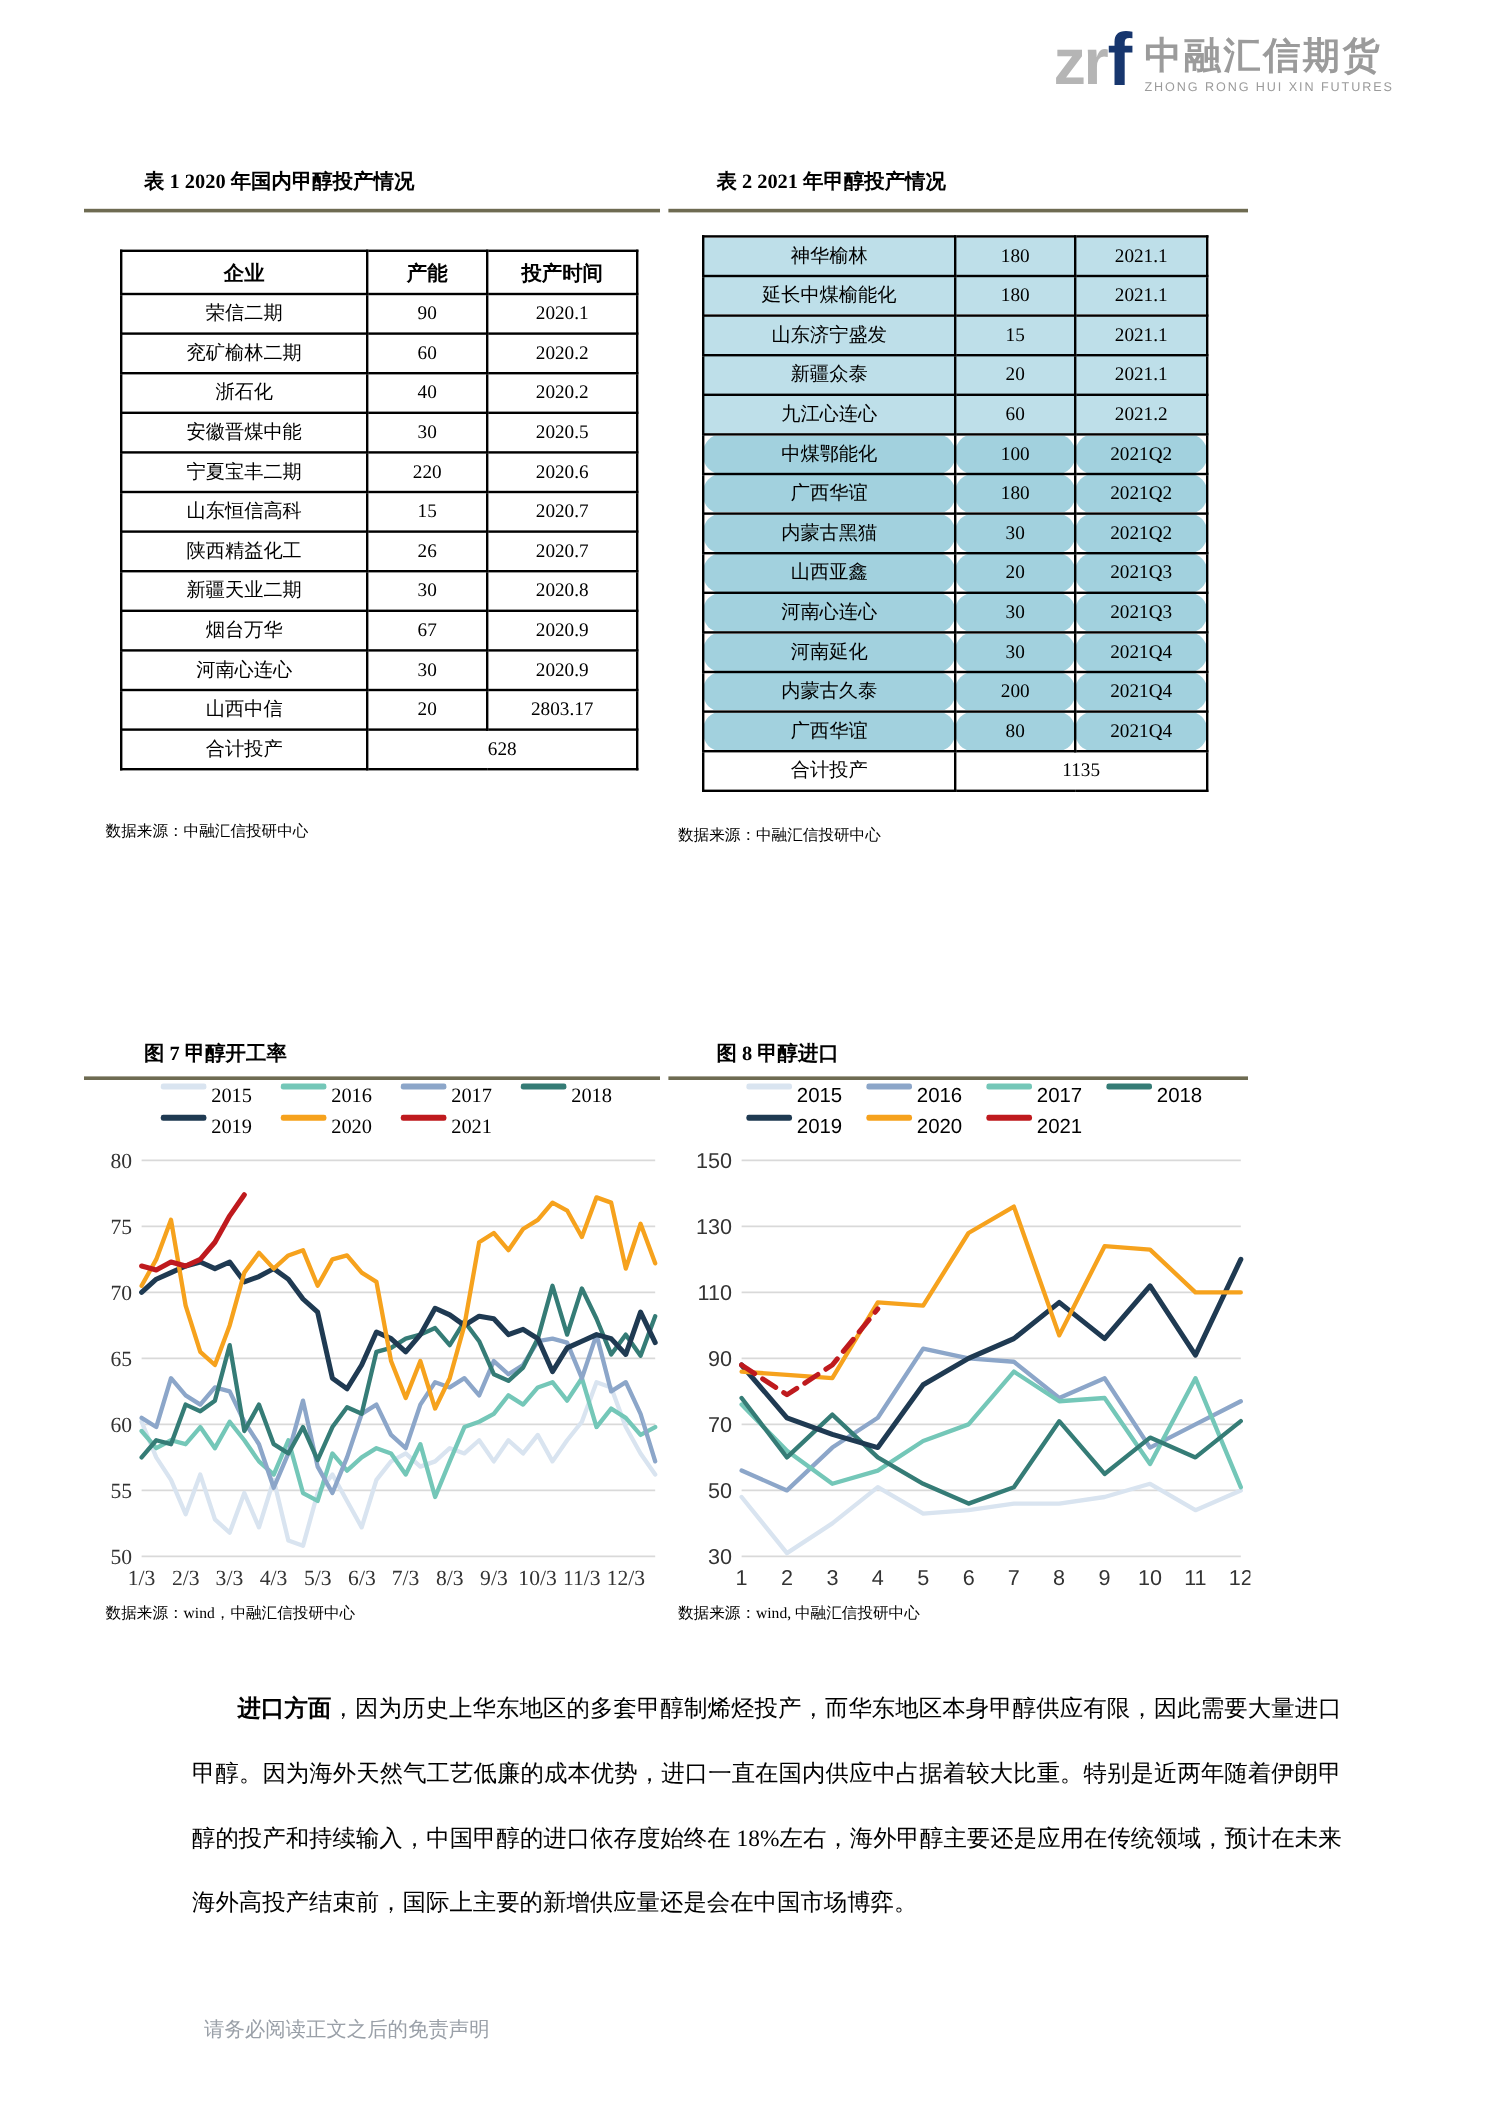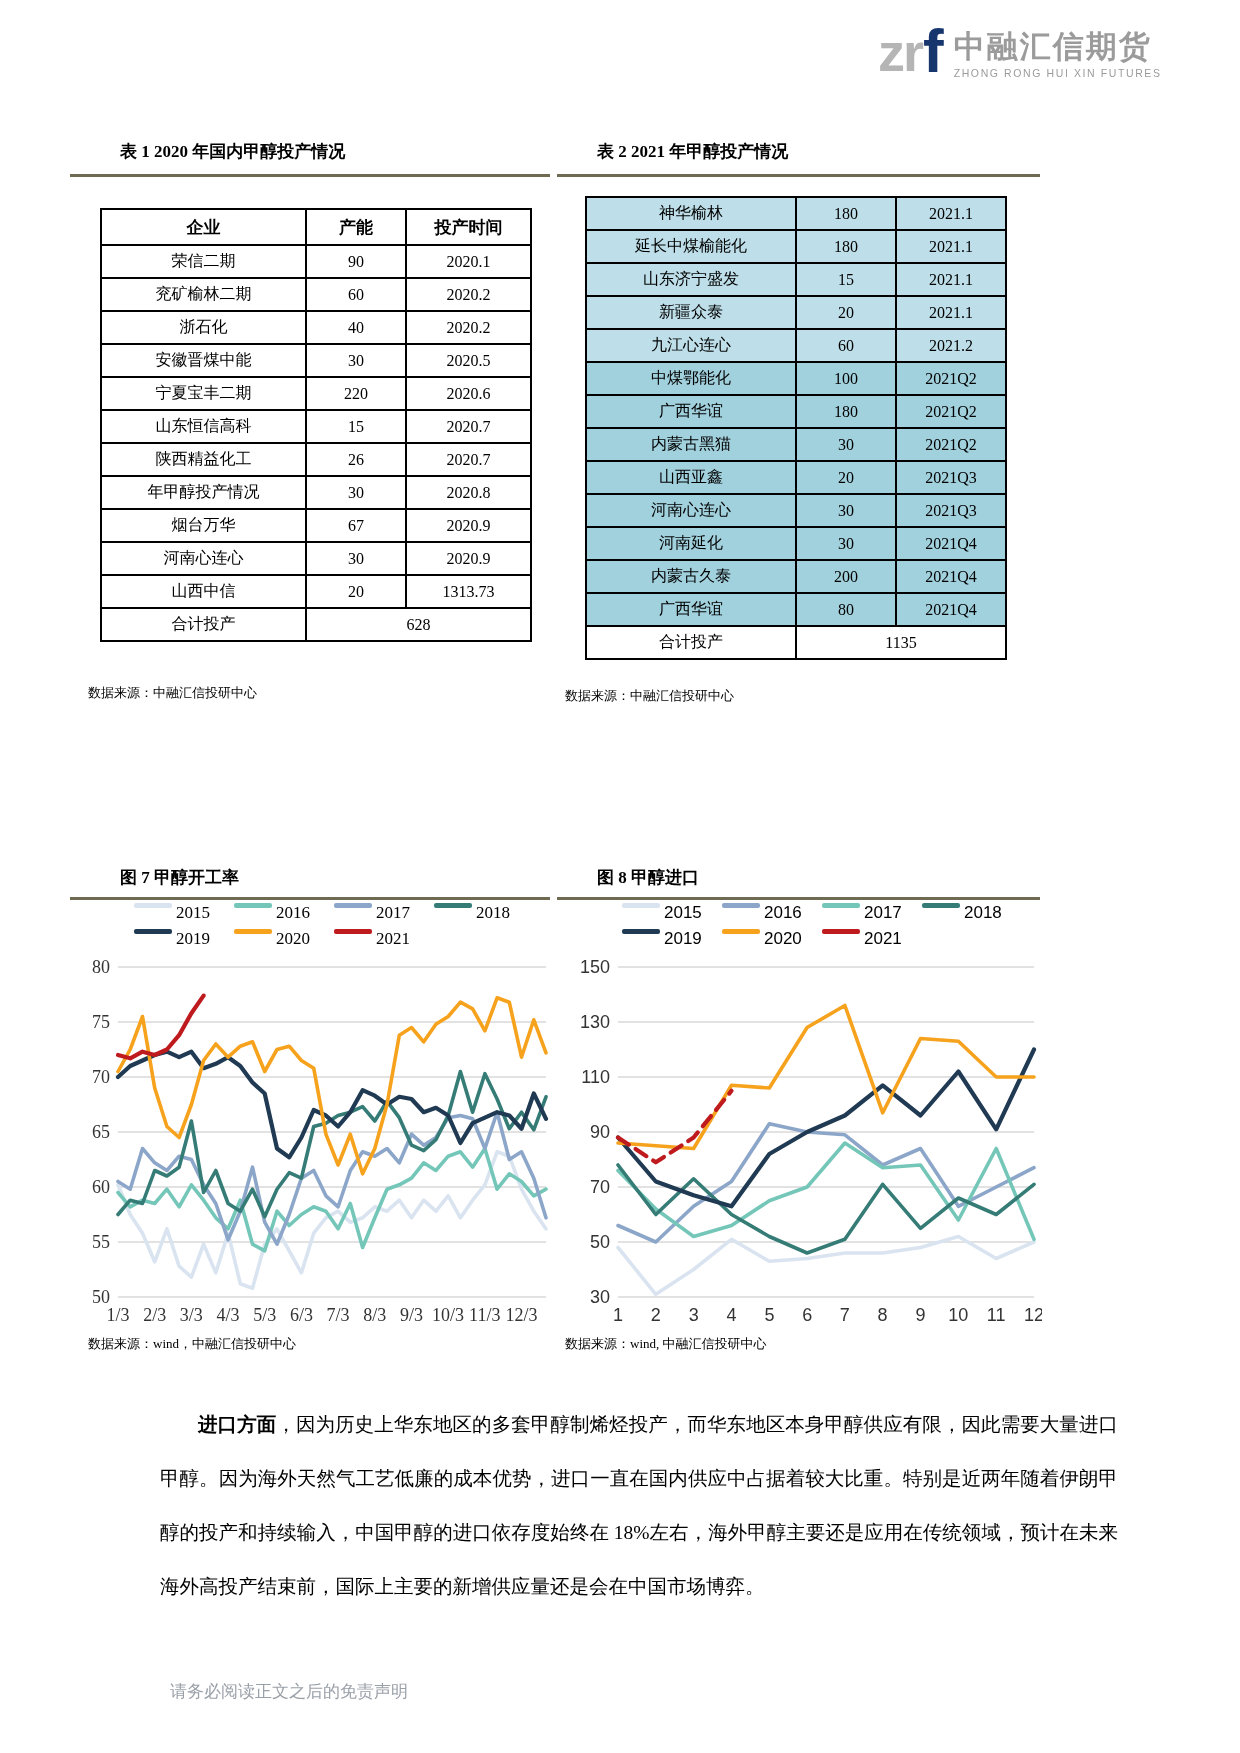--- a/index.html
+++ b/index.html
@@ -21,21 +21,21 @@
 
   
   table{border-collapse:collapse;table-layout:fixed;}
   td{border:2px solid #000;text-align:center;vertical-align:middle;font-size:16px;
      padding:0;height:31px;overflow:hidden;white-space:nowrap;}
   #table1{position:absolute;left:100px;top:208px;width:430px;}
   #table1 .t1-title td{font-weight:bold;font-size:18px;height:36px;}
   #table1 .t1-head td{font-weight:bold;font-size:17px;height:34px;}
   #table2{position:absolute;left:585px;top:196px;width:420px;padding-left:44px;}
   .shade-light{background:#bedfe9;}
-  .shade-dark{background:#a2d1de;}
+  .shade-dark{background:#a2d1de;border-radius:15px;}
   .source{position:absolute;font-size:13px;color:#000;white-space:nowrap;}
 
   
   .chart-block{position:absolute;width:482px;}
   .legend{display:flex;flex-wrap:wrap;padding-left:62px;margin-bottom:2px;}
   .legend-item{display:flex;width:100px;height:26px;}
   .legend-swatch{width:38px;height:5px;border-radius:2px;margin-right:4px;flex:0 0 38px;}
   .legend-label{font-size:17px;}
   .serif-chart .legend-label, .serif-chart text{font-family:"Liberation Serif","DejaVu Serif",serif;}
   .sans-chart .legend-label, .sans-chart text{font-family:"Liberation Sans","DejaVu Sans",sans-serif;}
@@ -107,38 +107,38 @@
           <td>山东恒信高科</td>
           <td>15</td>
           <td>2020.7</td>
         </tr>
         <tr>
           <td>陕西精益化工</td>
           <td>26</td>
           <td>2020.7</td>
         </tr>
         <tr>
-          <td>年甲醇投产情况</td>
+          <td>新疆天业二期</td>
           <td>30</td>
           <td>2020.8</td>
         </tr>
         <tr>
           <td>烟台万华</td>
           <td>67</td>
           <td>2020.9</td>
         </tr>
         <tr>
           <td>河南心连心</td>
           <td>30</td>
           <td>2020.9</td>
         </tr>
         <tr>
           <td>山西中信</td>
           <td>20</td>
-          <td>1313.73</td>
+          <td>2803.17</td>
         </tr>
         <tr>
           <td>合计投产</td>
           <td colspan="2">628</td>
         </tr>
       </tbody>
   </table>
   <div class="source" style="left:88px;top:684px;">数据来源：中融汇信投研中心</div>
 
   <table id="table2">

